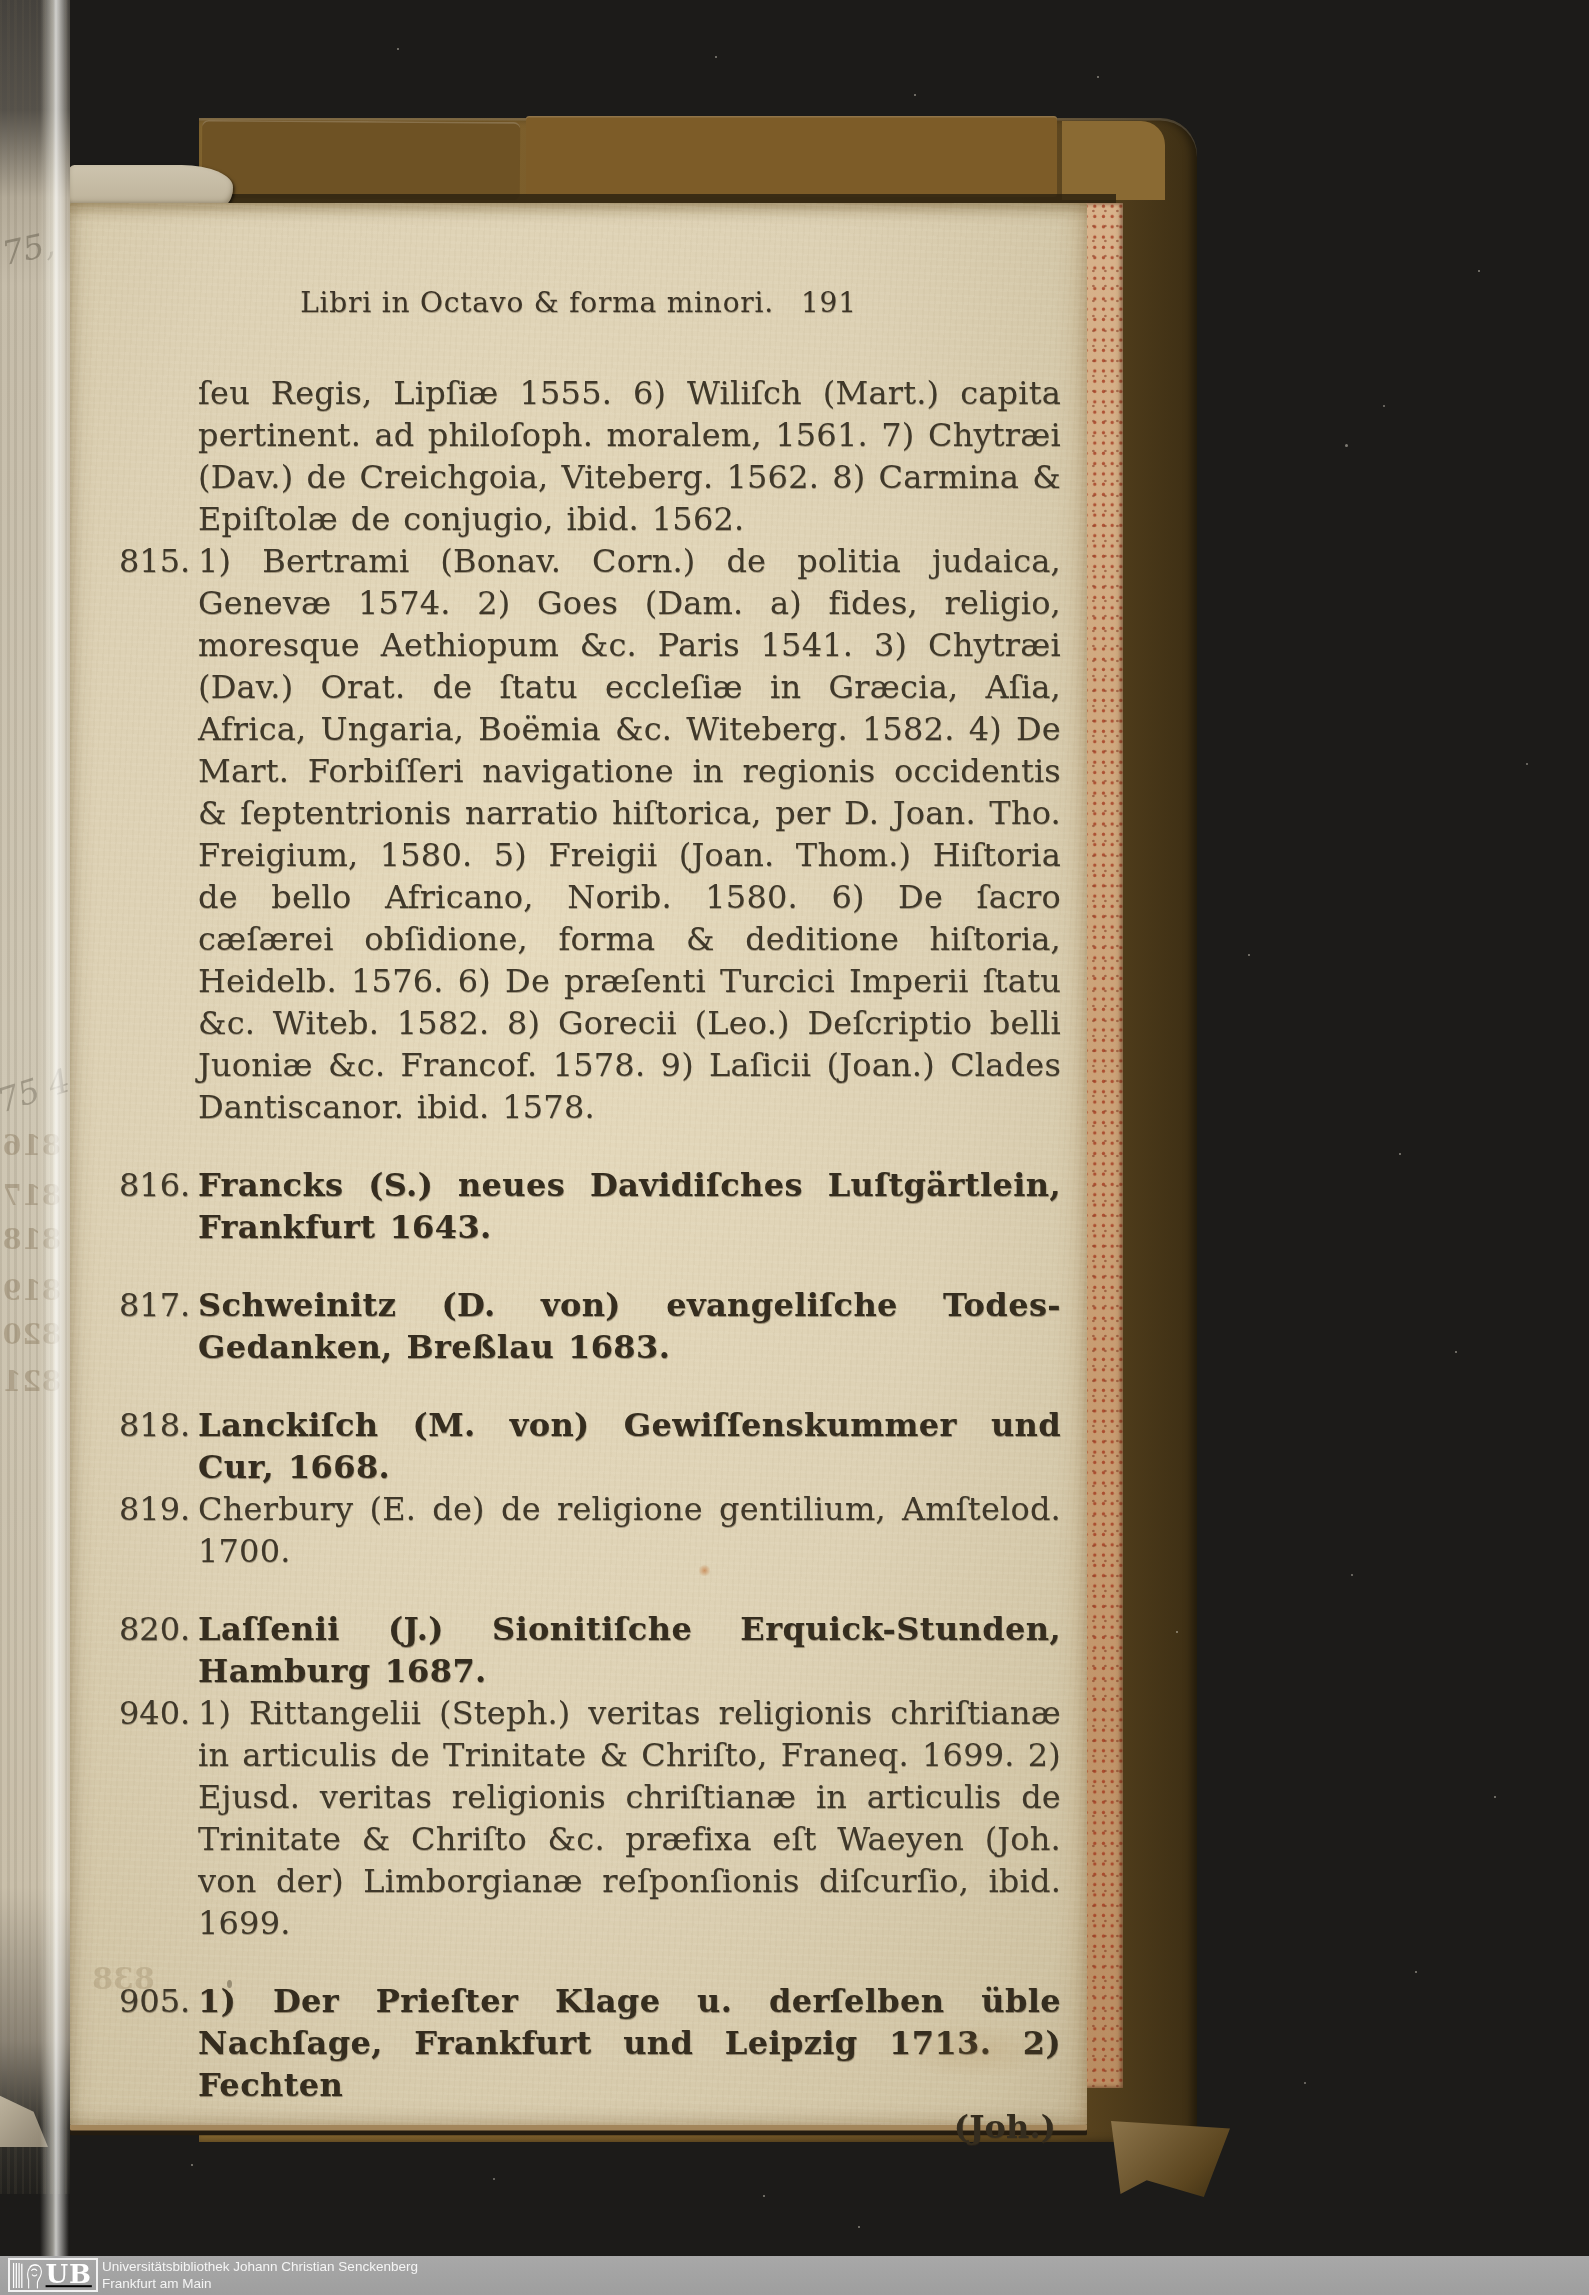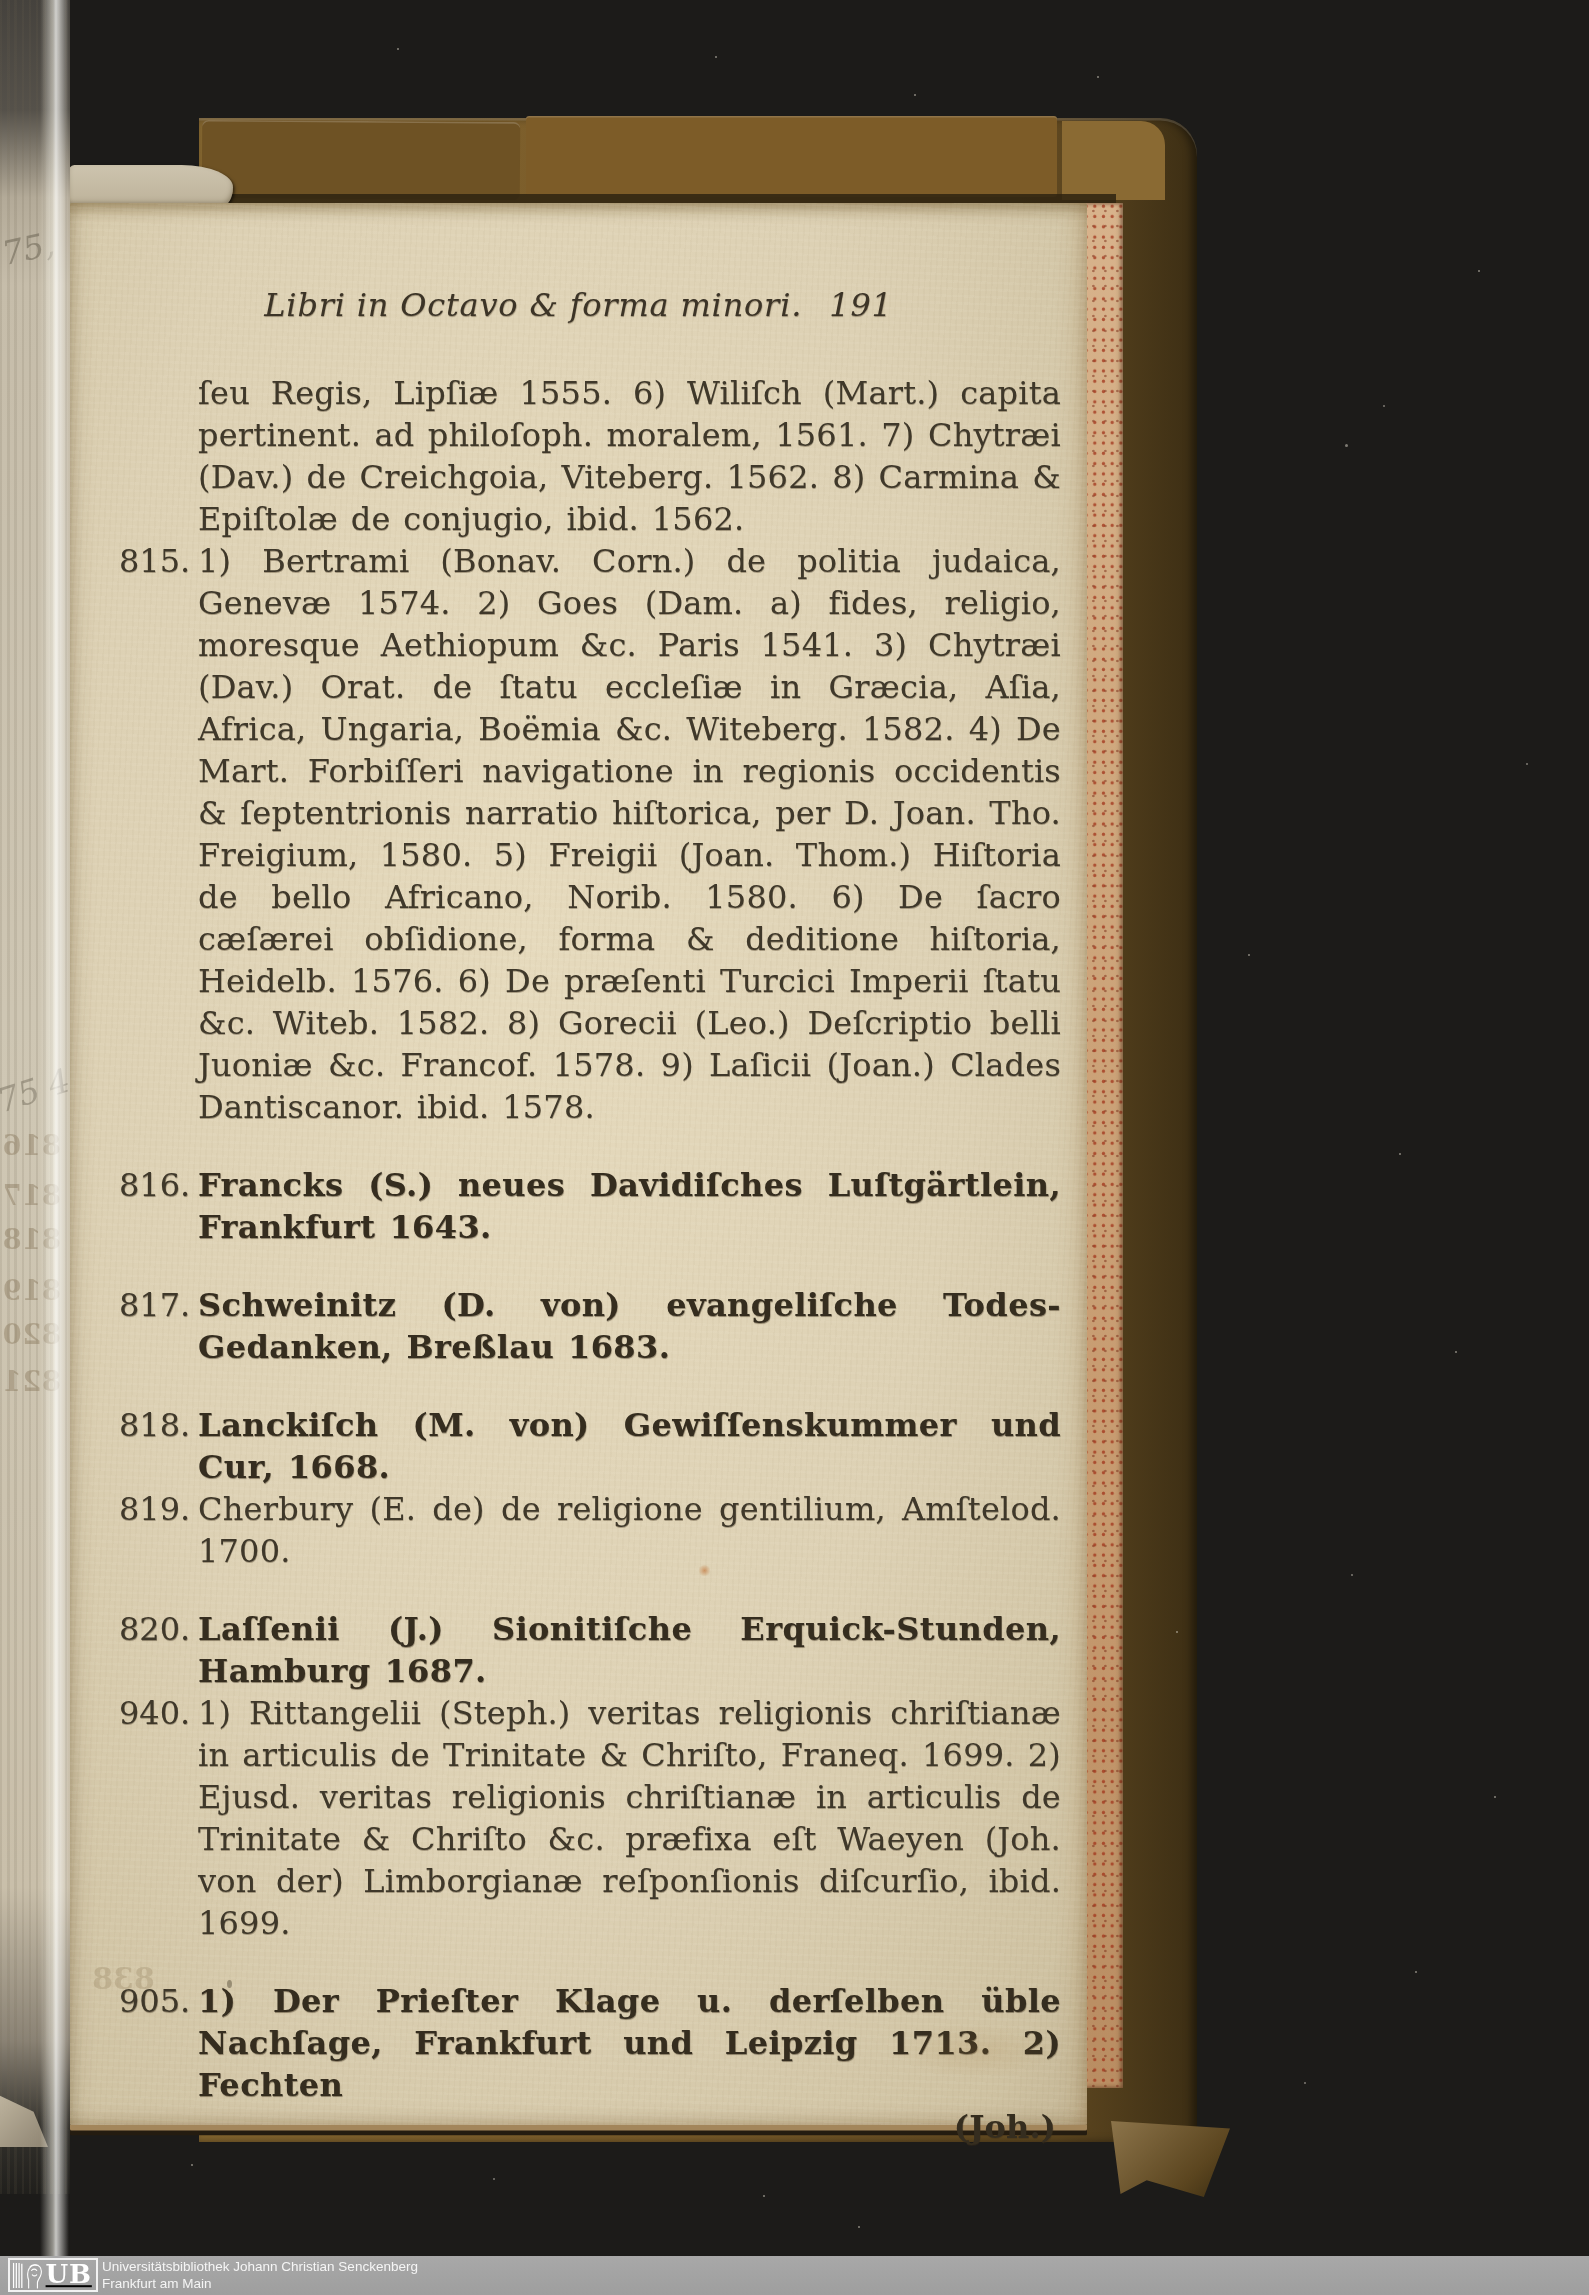--- a/index.html
+++ b/index.html
@@ -87,23 +87,22 @@
   }
   .page .grain{
     position:absolute;inset:0;pointer-events:none;
     background-image:
       repeating-linear-gradient(93deg, rgba(120,100,60,.035) 0 1.6px, transparent 1.6px 5.6px),
       repeating-linear-gradient(2deg, rgba(255,255,240,.05) 0 2.4px, transparent 2.4px 7.2px);
   }
   .running-head{
     position:absolute;left:0;top:83px;width:100%;
     display:flex;justify-content:center;align-items:baseline;gap:27px;
-    font-size:32px;color:#3c3427;letter-spacing:0.8px;
+    font-size:28px;color:#3c3427;letter-spacing:0.8px;
     text-shadow:0.4px 0.6px 0.8px rgba(60,45,25,.4);
-    font-style:italic;
   }
   .textblock{
     position:absolute;left:49px;top:169px;width:942px;
     font-size:32px;line-height:42px;color:#3f382a;
     text-align:justify;word-spacing:2.4px;letter-spacing:0.2px;
     text-shadow:0.3px 0.5px 0.6px rgba(60,45,25,.35);
   }
   .entry{position:relative;padding-left:79px;}
   .entry .enum{position:absolute;left:0;top:0;font-weight:400;letter-spacing:0;}
   .entry.fraktur{font-weight:700;color:#352d1f;letter-spacing:0.4px;

